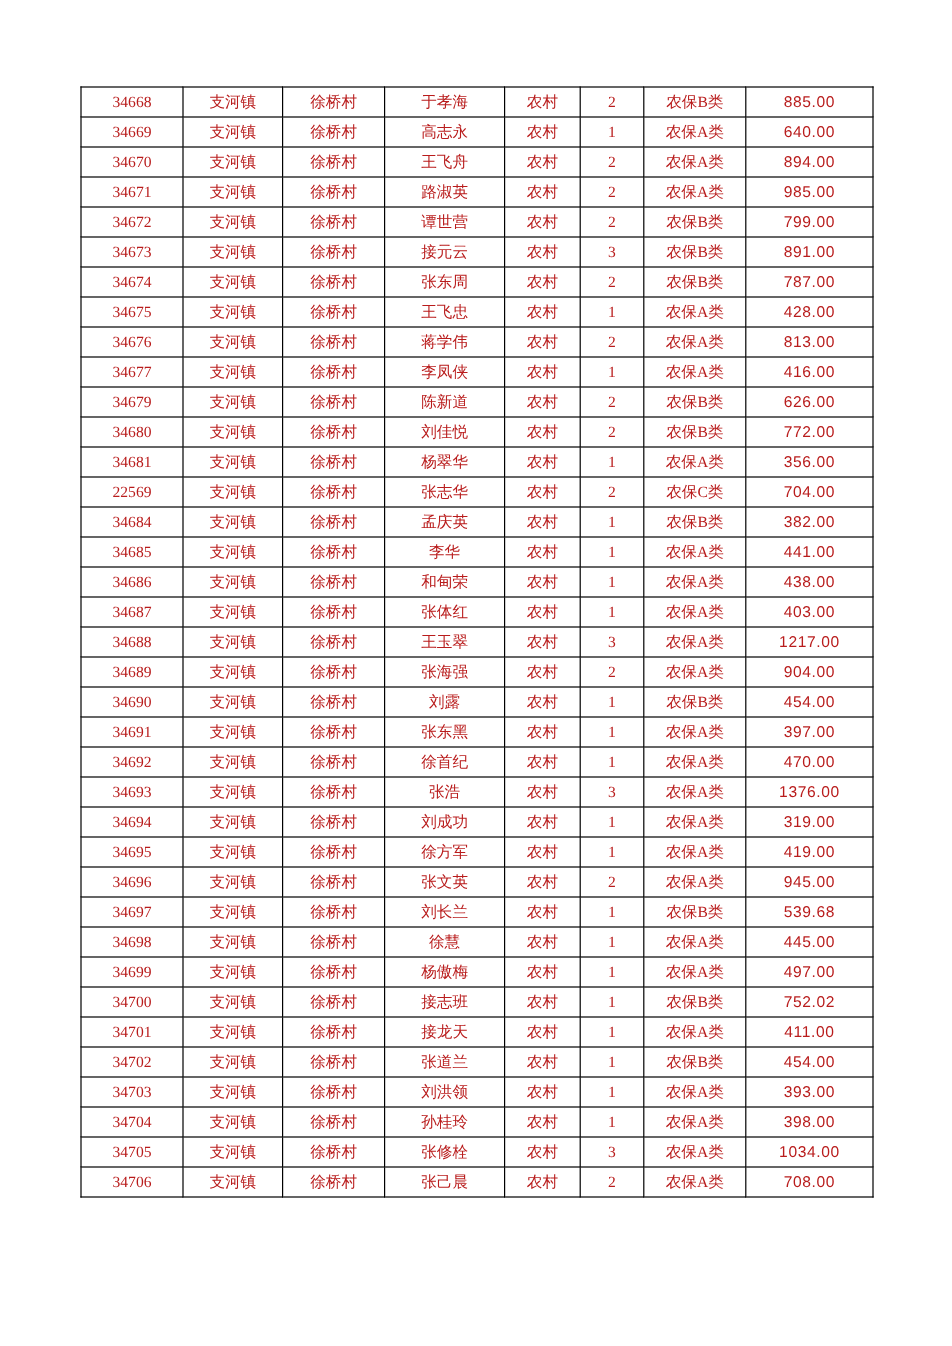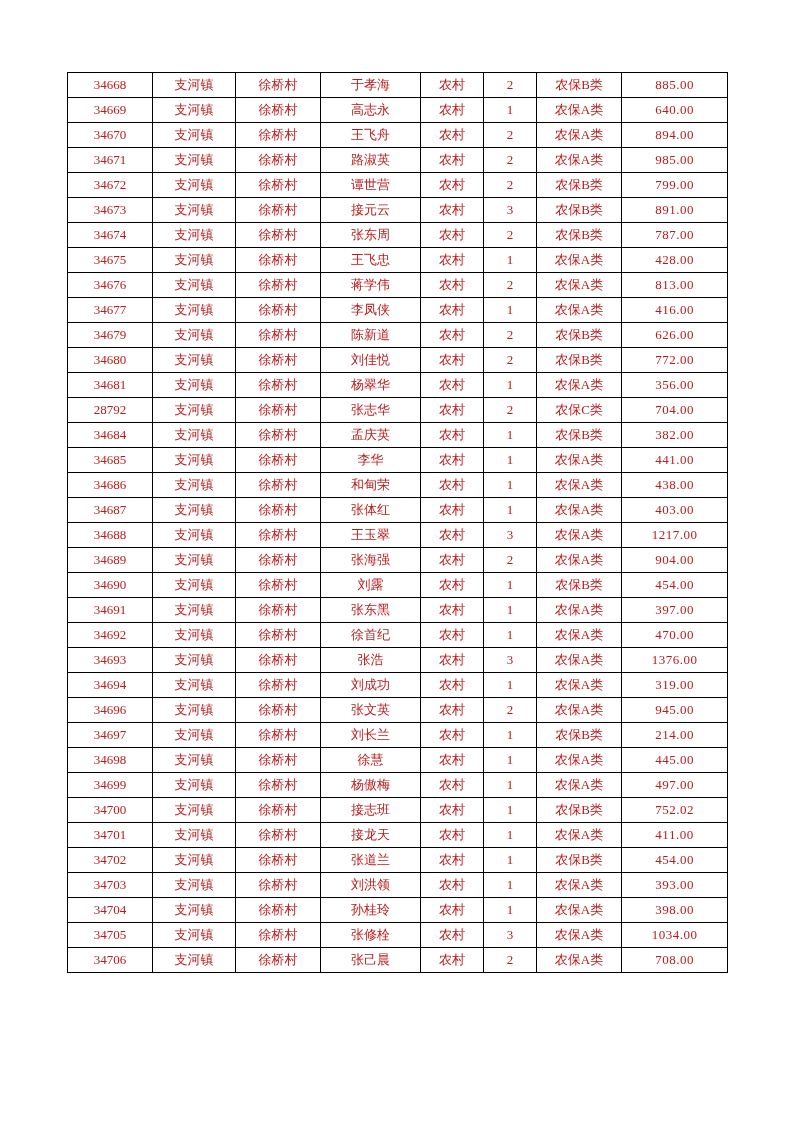--- a/index.html
+++ b/index.html
@@ -29,21 +29,21 @@
     height: 24px;
     padding: 0 2px;
     text-align: center;
     vertical-align: middle;
     font-size: 13px;
     line-height: 24px;
     white-space: nowrap;
     overflow: hidden;
   }
   table.roster td.amount {
-    font-family: Liberation Serif, serif;
+    font-family: Liberation Sans, sans-serif;
     letter-spacing: 0.5px;
   }
 </style>
 </head>
 <body>
 
 <div class="page">
   <table class="roster">
     <colgroup>
       <col style="width:85px">
@@ -180,21 +180,21 @@
           <td>34681</td>
           <td>支河镇</td>
           <td>徐桥村</td>
           <td>杨翠华</td>
           <td>农村</td>
           <td>1</td>
           <td>农保A类</td>
           <td class="amount">356.00</td>
         </tr>
         <tr>
-          <td>28792</td>
+          <td>22569</td>
           <td>支河镇</td>
           <td>徐桥村</td>
           <td>张志华</td>
           <td>农村</td>
           <td>2</td>
           <td>农保C类</td>
           <td class="amount">704.00</td>
         </tr>
         <tr>
           <td>34684</td>
@@ -300,38 +300,48 @@
           <td>34694</td>
           <td>支河镇</td>
           <td>徐桥村</td>
           <td>刘成功</td>
           <td>农村</td>
           <td>1</td>
           <td>农保A类</td>
           <td class="amount">319.00</td>
         </tr>
         <tr>
+          <td>34695</td>
+          <td>支河镇</td>
+          <td>徐桥村</td>
+          <td>徐方军</td>
+          <td>农村</td>
+          <td>1</td>
+          <td>农保A类</td>
+          <td class="amount">419.00</td>
+        </tr>
+        <tr>
           <td>34696</td>
           <td>支河镇</td>
           <td>徐桥村</td>
           <td>张文英</td>
           <td>农村</td>
           <td>2</td>
           <td>农保A类</td>
           <td class="amount">945.00</td>
         </tr>
         <tr>
           <td>34697</td>
           <td>支河镇</td>
           <td>徐桥村</td>
           <td>刘长兰</td>
           <td>农村</td>
           <td>1</td>
           <td>农保B类</td>
-          <td class="amount">214.00</td>
+          <td class="amount">539.68</td>
         </tr>
         <tr>
           <td>34698</td>
           <td>支河镇</td>
           <td>徐桥村</td>
           <td>徐慧</td>
           <td>农村</td>
           <td>1</td>
           <td>农保A类</td>
           <td class="amount">445.00</td>

